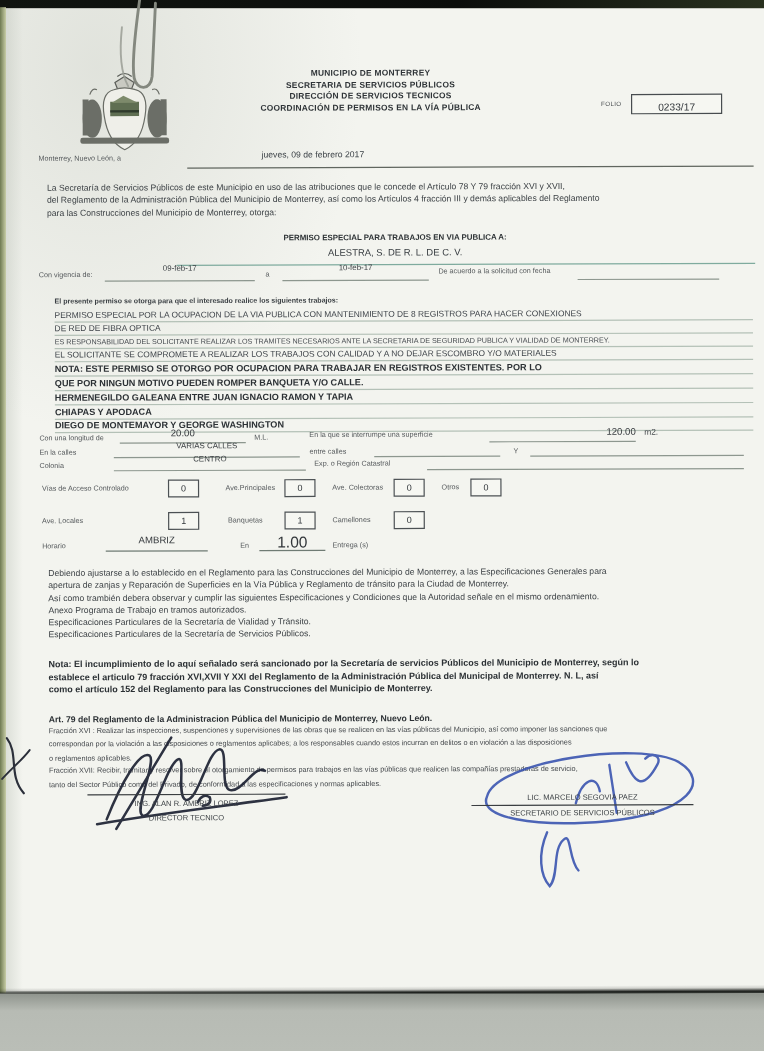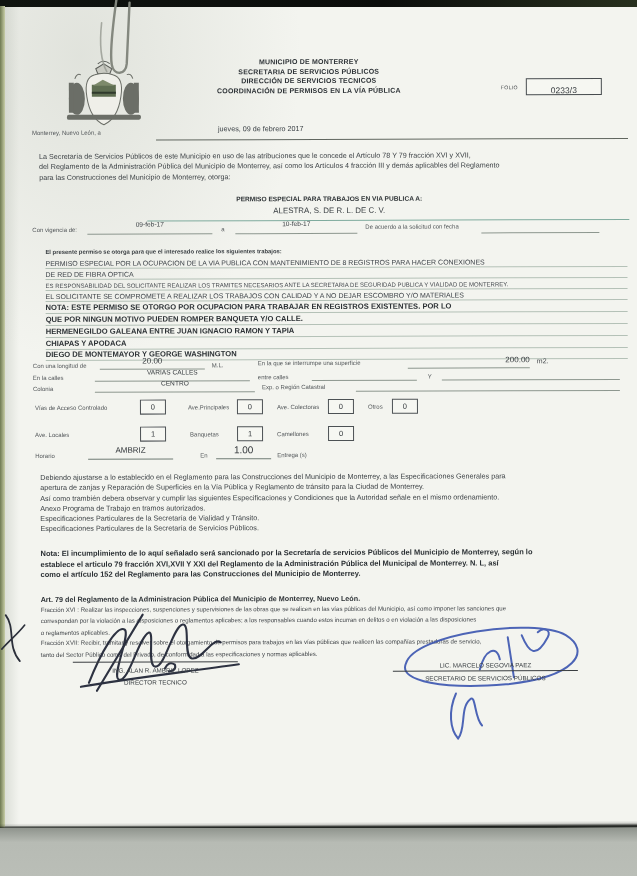--- a/index.html
+++ b/index.html
@@ -77,21 +77,21 @@
 
       <div class="abs hdr" style="left:170px;top:57px;width:280px;">
         <div>MUNICIPIO DE MONTERREY</div>
         <div>SECRETARIA DE SERVICIOS PÚBLICOS</div>
         <div>DIRECCIÓN DE SERVICIOS TECNICOS</div>
         <div>COORDINACIÓN DE PERMISOS EN LA VÍA PÚBLICA</div>
       </div>
 
       <div class="abs" style="left:502px;top:85px;font-size:5.2px;color:#4c5053;letter-spacing:.3px;">FOLIO</div>
       <div class="abs" style="left:527px;top:79px;width:74px;height:15px;border:1.3px solid #474c4f;background:#f6f7f2;text-align:center;">
-        <span style="font-size:8.5px;color:#32373b;line-height:15px;">0233/3</span>
+        <span style="font-size:8.5px;color:#32373b;line-height:15px;">0233/17</span>
       </div>
 
       <div class="abs lbl" style="left:33px;top:129px;">Monterrey, Nuevo León, a</div>
       <div class="abs" style="left:157px;top:124px;width:472px;height:15px;border-bottom:1.3px solid #60665f;">
         <span style="display:block;text-indent:62px;font-size:7.2px;color:#3c4247;">jueves, 09 de febrero 2017</span>
       </div>
 
       <div class="abs parl" style="left:40px;top:151px;width:580px;">
         <div>La Secretaría de Servicios Públicos de este Municipio en uso de las atribuciones que le concede el Artículo 78 Y 79 fracción XVI y XVII,</div>
         <div>del Reglamento de la Administración Pública del Municipio de Monterrey, así como los Artículos 4 fracción III y demás aplicables del Reglamento</div>
@@ -125,21 +125,21 @@
       <div class="wline wbold" style="top:336px;height:12px;line-height:14px;">CHIAPAS Y APODACA</div>
       <div class="wline wbold" style="top:347px;height:12px;line-height:14px;">DIEGO DE MONTEMAYOR Y GEORGE WASHINGTON</div>
 
       <div class="abs lbl" style="left:33px;top:362px;">Con una longitud de</div>
       <div class="uline" style="left:100px;top:355px;width:105px;height:13px;">
         <span style="font-size:8px;color:#35393d;">20.00</span>
       </div>
       <div class="abs lbl" style="left:212px;top:362px;">M.L.</div>
       <div class="abs lbl" style="left:258px;top:360px;">En la que se interrumpe una superficie</div>
       <div class="uline" style="left:408px;top:355px;width:122px;height:13px;">
-        <span style="font-size:8px;color:#35393d;text-align:right;padding-left:55px;">200.00</span>
+        <span style="font-size:8px;color:#35393d;text-align:right;padding-left:55px;">120.00</span>
       </div>
       <div class="abs" style="left:537px;top:358px;font-size:7px;color:#45494d;">m2.</div>
 
       <div class="abs lbl" style="left:33px;top:374px;">En la calles</div>
       <div class="uline" style="left:95px;top:367px;width:155px;height:13px;">
         <span style="font-size:6.6px;color:#3c4044;">VARIAS CALLES</span>
       </div>
       <div class="abs lbl" style="left:258px;top:374px;">entre calles</div>
       <div class="uline" style="left:312px;top:367px;width:105px;height:13px;"></div>
       <div class="abs lbl" style="left:428px;top:374px;">Y</div>
@@ -167,21 +167,21 @@
       <div class="cbox" style="left:237px;top:426px;">1</div>
       <div class="abs lbl" style="left:277px;top:431px;">Camellones</div>
       <div class="cbox" style="left:328px;top:426px;">0</div>
 
       <div class="abs lbl" style="left:35px;top:452px;">Horario</div>
       <div class="uline" style="left:88px;top:444px;width:85px;height:14px;border-bottom-color:#6f7b74;">
         <span style="font-size:8px;color:#34383c;">AMBRIZ</span>
       </div>
       <div class="abs lbl" style="left:200px;top:452px;">En</div>
       <div class="uline" style="left:216px;top:443px;width:55px;height:15px;border-bottom-color:#6f7b74;">
-        <span style="font-size:10px;color:#32363a;">1.00</span>
+        <span style="font-size:13px;color:#32363a;">1.00</span>
       </div>
       <div class="abs lbl" style="left:277px;top:452px;">Entrega (s)</div>
 
       <div class="abs parl" style="left:40px;top:472px;width:582px;">
         <div>Debiendo ajustarse a lo establecido en el Reglamento para las Construcciones del Municipio de Monterrey, a las Especificaciones Generales para</div>
         <div>apertura de zanjas y Reparación de Superficies en la Vía Pública y Reglamento de tránsito para la Ciudad de Monterrey.</div>
         <div>Así como trambién debera observar y cumplir las siguientes Especificaciones y Condiciones que la Autoridad señale en el mismo ordenamiento.</div>
         <div>Anexo Programa de Trabajo en tramos autorizados.</div>
         <div>Especificaciones Particulares de la Secretaría de Vialidad y Tránsito.</div>
         <div>Especificaciones Particulares de la Secretaría de Servicios Públicos.</div>

